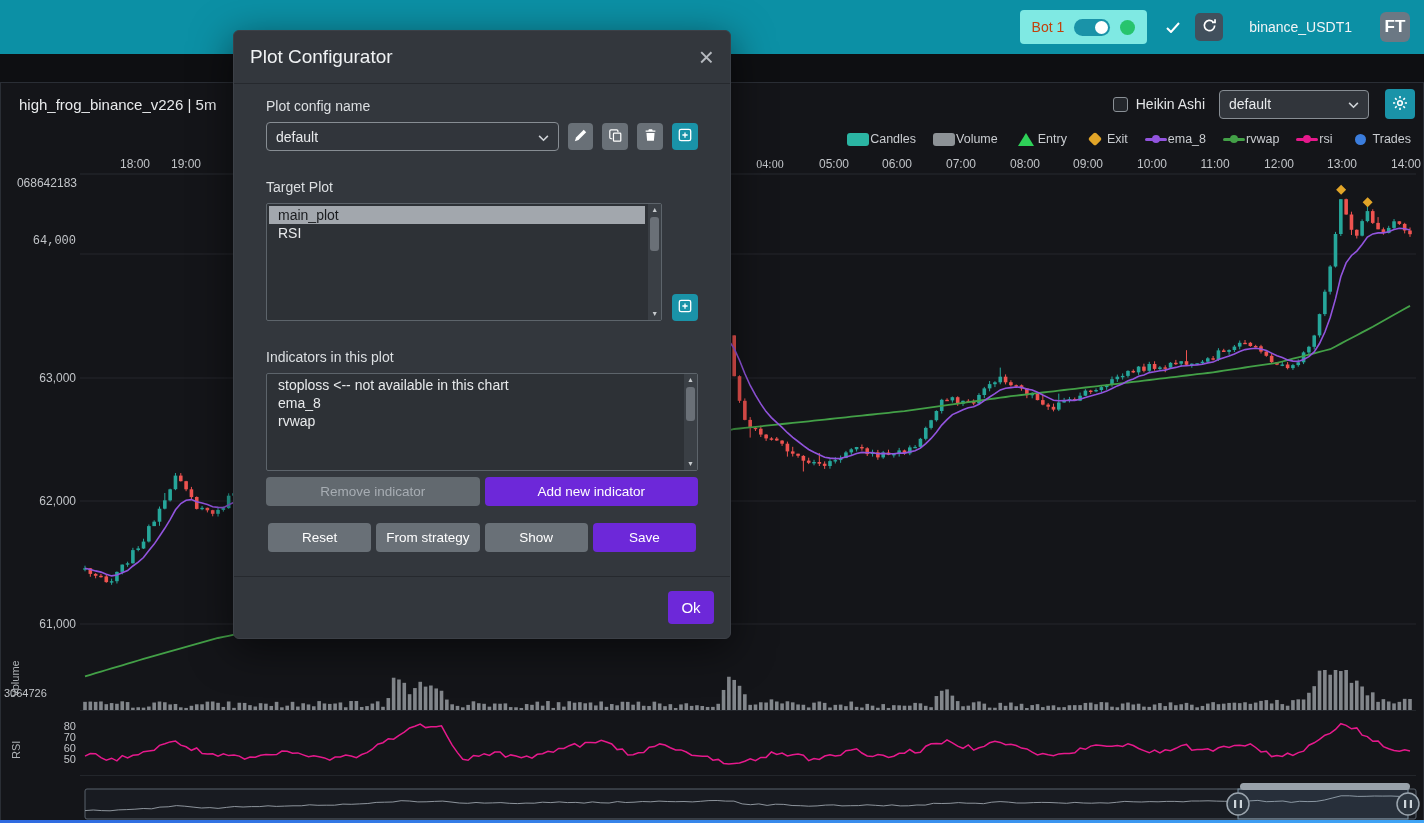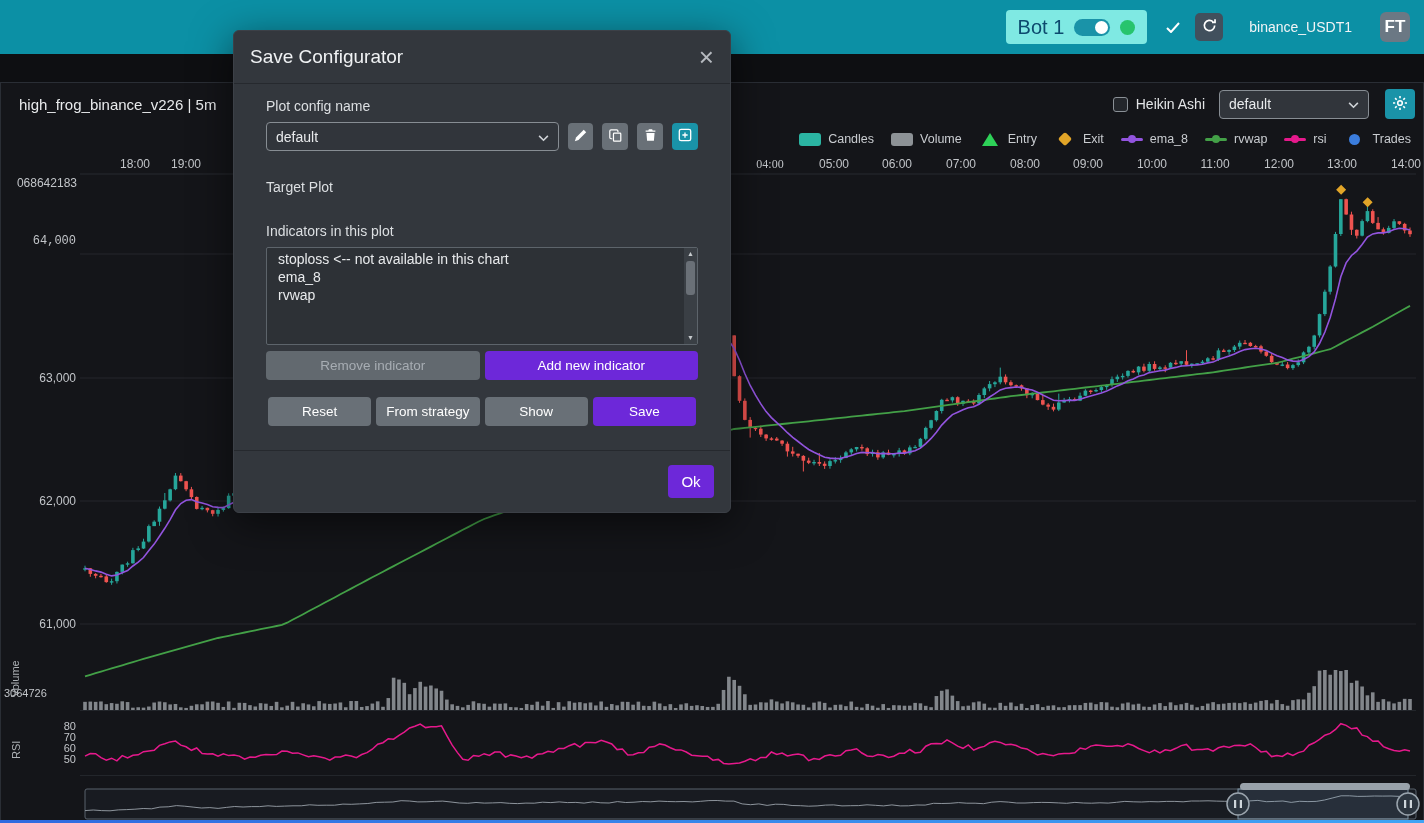--- a/index.html
+++ b/index.html
@@ -2,39 +2,39 @@
 <html><head>
 <meta charset="utf-8">
 <style>
   *{margin:0;padding:0;box-sizing:border-box}
   html,body{width:1424px;height:823px;overflow:hidden;background:#0e0f12;font-family:"Liberation Sans",sans-serif}
   .screen{position:relative;width:1424px;height:823px}
 
   
   .topbar{position:absolute;top:0;left:0;right:0;height:54px;background:#0c90a5;display:flex;align-items:center;justify-content:flex-end;padding:0 14px;z-index:10}
   .bot-pill{display:flex;align-items:center;gap:10px;background:#7fe9e3;border-radius:4px;padding:0 12px;height:34px;border:none;cursor:pointer}
-  .bot-label{color:#0c4a6e;font-size:20px}
+  .bot-label{color:#c2410c;font-size:14px}
   .switch{position:relative;width:36px;height:17px;border-radius:9px;background:#1a93a8;display:inline-block}
   .switch .knob{position:absolute;right:2px;top:2px;width:13px;height:13px;border-radius:50%;background:#fff}
   .online-dot{width:15px;height:15px;border-radius:50%;background:#27c46d;display:inline-block}
   .tb-check{margin-left:19px;display:flex;align-items:center}
   .refresh-btn{margin-left:15px;width:28px;height:28px;border-radius:5px;background:#41505d;border:none;display:flex;align-items:center;justify-content:center;cursor:pointer}
   .acct{margin-left:26px;color:#f2f4f6;font-size:14px}
   .ft-btn{margin-left:28px;width:30px;height:30px;border-radius:6px;background:#6b7884;color:#fff;font-weight:bold;font-size:17px;border:none;cursor:pointer}
 
   
   .chart-card{position:absolute;left:0;right:0;top:82px;bottom:0;background:#141519;border:1px solid #2a2e35;border-bottom:none}
   .chart-header{display:flex;align-items:center;height:40px;padding:2px 8px 0 18px}
   .chart-title{color:#e8eaec;font-size:15px;flex:1}
   .ha-check{width:15px;height:15px;border:1px solid #8a9096;border-radius:3px;background:#23262b;cursor:pointer}
   .ha-label{color:#e2e4e6;font-size:14px;margin:0 14px 0 8px}
   .mini-select{width:150px;height:29px;border:1px solid #878d93;border-radius:4px;background:#31353b;color:#e8eaec;font-size:14px;display:flex;align-items:center;justify-content:space-between;padding:0 9px;margin-right:16px;cursor:pointer}
   .gear-btn{width:30px;height:30px;border-radius:4px;background:#1a93a8;border:none;display:flex;align-items:center;justify-content:center;cursor:pointer}
   .legend{display:flex;justify-content:flex-end;align-items:center;gap:16px;padding:6px 12px 0 0;height:26px}
-  .legend-item{display:inline-flex;align-items:flex-end;gap:6px;color:#c9ccd0;font-size:12.5px;cursor:pointer}
+  .legend-item{display:inline-flex;align-items:flex-end;color:#c9ccd0;font-size:12.5px;cursor:pointer}
   .sw{display:inline-flex;align-items:center;justify-content:center;width:24px;height:14px;position:relative}
   .shape-rect{width:22px;height:13px;border-radius:3px}
   .shape-triangle{width:0;height:0;border-left:8px solid transparent;border-right:8px solid transparent;border-bottom:13px solid #2ed158}
   .shape-diamond{width:10px;height:10px;transform:rotate(45deg);border-radius:2px}
   .shape-dot{width:11px;height:11px;border-radius:50%}
   .shape-linewrap{position:relative;width:24px;height:14px}
   .sw-line{position:absolute;left:1px;top:6px;width:22px;height:3px;border-radius:2px}
   .sw-dot2{position:absolute;left:50%;top:50%;transform:translate(-50%,-50%);width:8px;height:8px;border-radius:50%}
 
   
@@ -995,21 +995,21 @@
       <div class="ytick" style="top: 494px;">62,000</div>
       <div class="ytick" style="top: 617px;">61,000</div>
       <div class="rtick" style="top: 720px;">80</div>
       <div class="rtick" style="top: 731px;">70</div>
       <div class="rtick" style="top: 742px;">60</div>
       <div class="rtick" style="top: 753px;">50</div>
     </div>
 
   <div class="modal">
     <div class="modal-header">
-      <span class="modal-title">Save Configurator</span>
+      <span class="modal-title">Plot Configurator</span>
       <button class="close-x">×</button>
     </div>
     <div class="modal-body">
       <div class="field-label first">Plot config name</div>
       <div class="cfg-row">
         <div class="cfg-select">
           <span>default</span>
           <span>
             <svg width="11" height="7" viewBox="0 0 12 8" fill="none" stroke="#cfd3d7" stroke-width="1.8">
                 <path d="M1 1l5 5 5-5"></path>
@@ -1042,20 +1042,42 @@
           <span>
             <svg width="14" height="14" viewBox="0 0 16 16" fill="none" stroke="#fff" stroke-width="1.5">
                 <rect x="1.5" y="1.5" width="13" height="13" rx="2"></rect>
                 <path d="M8 5v6M5 8h6"></path>
               </svg>
           </span>
         </button>
       </div>
 
       <div class="field-label spaced">Target Plot</div>
+      <div class="target-row">
+        <div class="listbox lb-target">
+          <div class="lb-inner">
+
+          <div class="lb-item selected">main_plot</div>
+              <div class="lb-item">RSI</div>
+            </div>
+          <div class="scroll-rail">
+            <span class="rail-arrow">▲</span>
+            <span class="rail-thumb"></span>
+            <span class="rail-arrow bottom">▼</span>
+          </div>
+        </div>
+        <button class="icon-btn teal">
+          <span>
+            <svg width="14" height="14" viewBox="0 0 16 16" fill="none" stroke="#fff" stroke-width="1.5">
+                <rect x="1.5" y="1.5" width="13" height="13" rx="2"></rect>
+                <path d="M8 5v6M5 8h6"></path>
+              </svg>
+          </span>
+        </button>
+      </div>
 
       <div class="field-label spaced">Indicators in this plot</div>
       <div class="listbox lb-ind">
         <div class="lb-inner">
 
         <div class="lb-item">stoploss &lt;-- not available in this chart</div>
             <div class="lb-item">ema_8</div>
             <div class="lb-item">rvwap</div>
           </div>
         <div class="scroll-rail">

